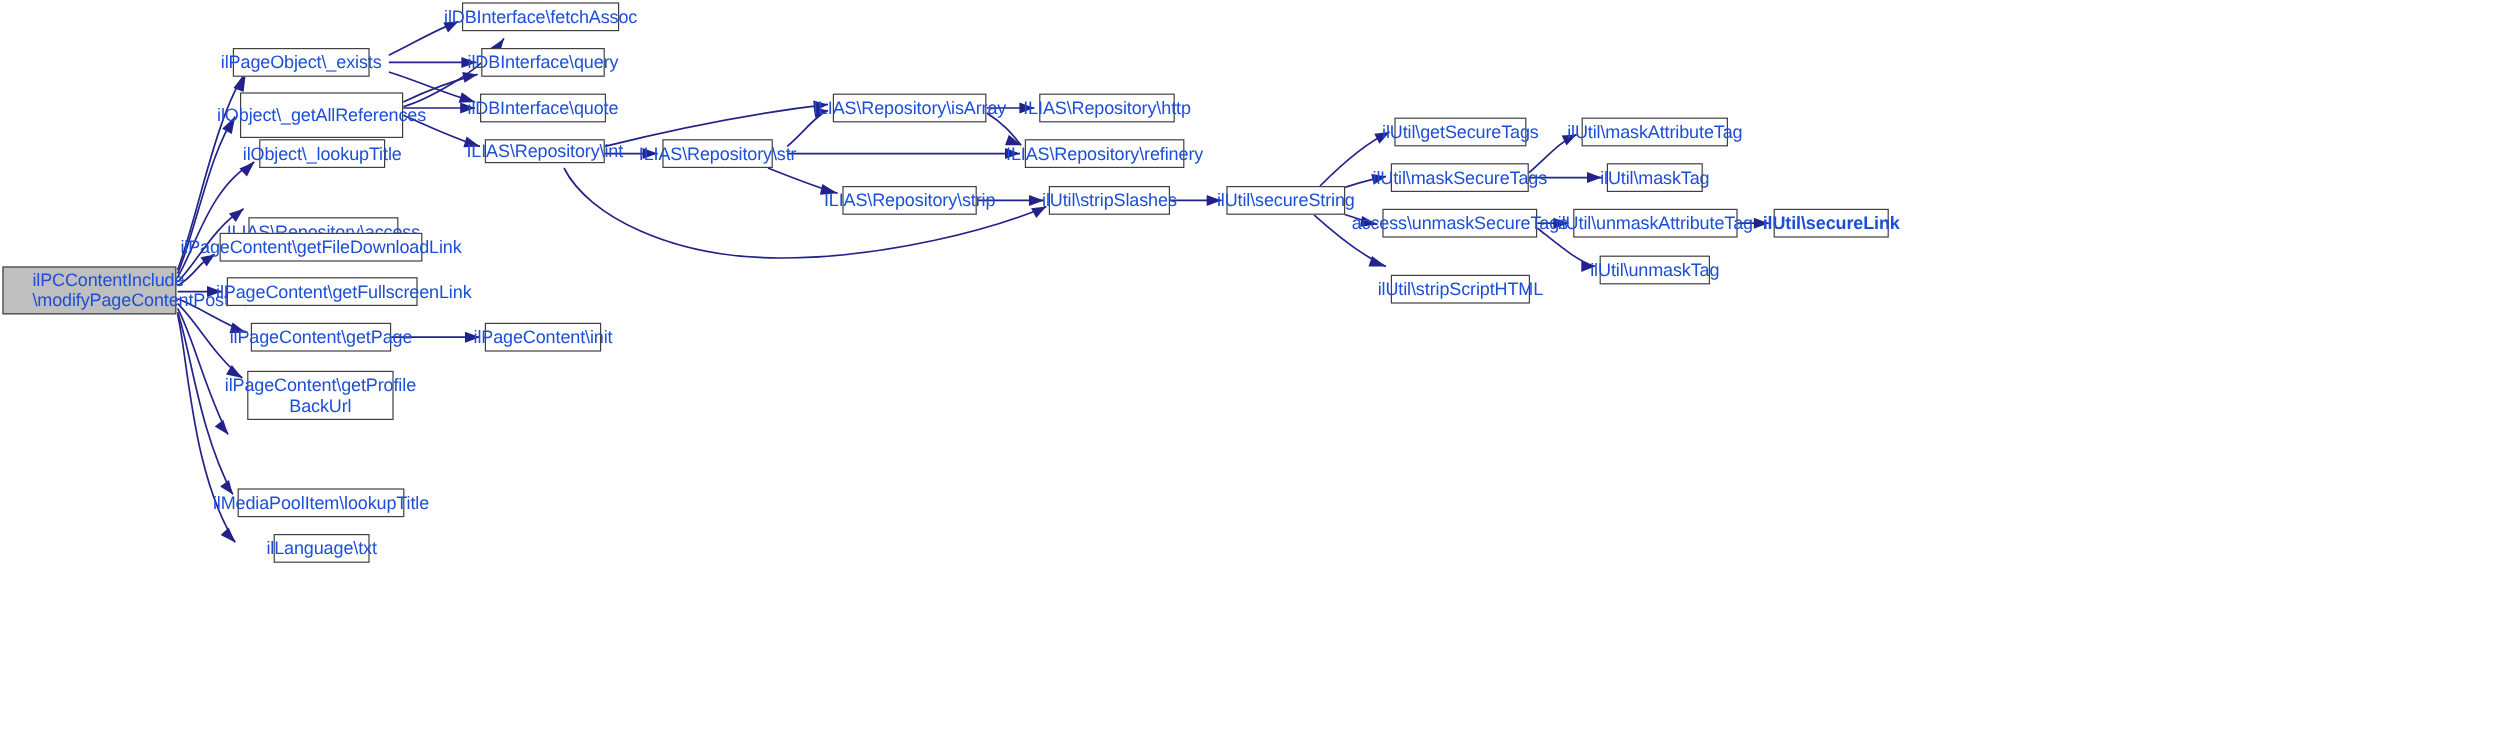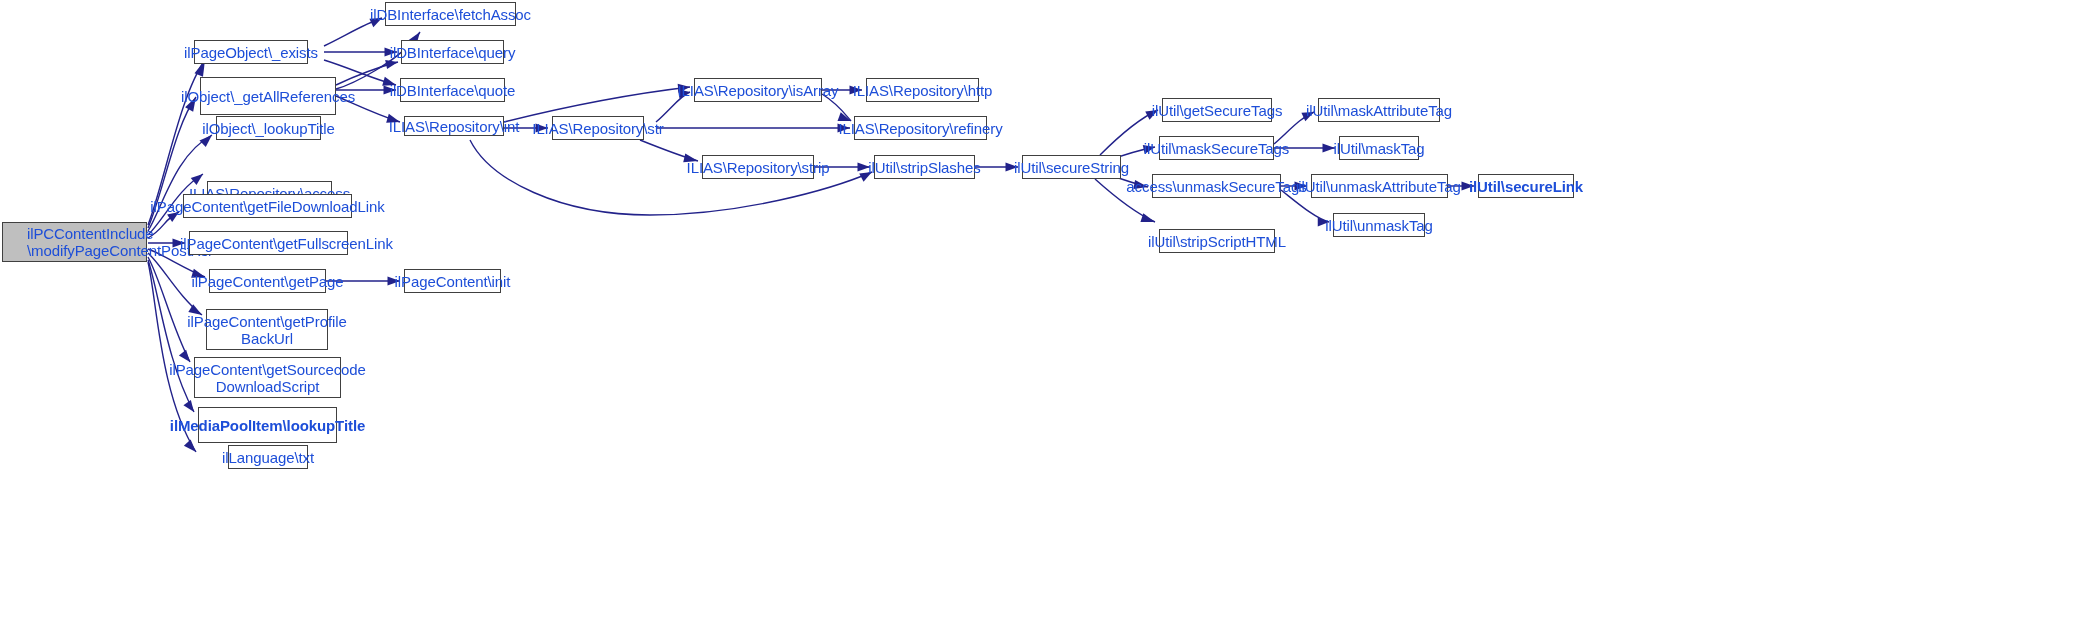--- a/index.html
+++ b/index.html
@@ -134,23 +134,21 @@
 \modifyPageContentPostXsl</div>
     <div class="node" style="left: 194px; top: 40px; width: 114px; height: 24px;">ilPageObject\_exists</div>
     <div class="node" style="left: 200px; top: 77px; width: 136px; height: 38px;">ilObject\_getAllReferences</div>
     <div class="node" style="left: 216px; top: 116px; width: 105px; height: 24px;">ilObject\_lookupTitle</div>
     <div class="node" style="left: 207px; top: 155px; width: 125px; height: 24px; margin-top: 26px;">ILIAS\Repository\access</div>
     <div class="node" style="left: 183px; top: 194px; width: 169px; height: 24px;">ilPageContent\getFileDownloadLink</div>
     <div class="node" style="left: 189px; top: 231px; width: 159px; height: 24px; padding-left: 36px;">ilPageContent\getFullscreenLink</div>
     <div class="node" style="left: 209px; top: 269px; width: 117px; height: 24px;">ilPageContent\getPage</div>
     <div class="node" style="left: 206px; top: 309px; width: 122px; height: 41px;">ilPageContent\getProfile
 BackUrl</div>
-    <div class="node" style="left: 194px; top: 357px; width: 147px; height: 41px;">ilPageContent\getSourcecode
-DownloadScript</div>
-    <div class="node" style="left: 198px; top: 407px; width: 139px; height: 36px; font-weight: bold;">ilMediaPoolItem\lookupTitle</div>
+    <div class="node" style="left: 198px; top: 407px; width: 139px; height: 24px;">ilMediaPoolItem\lookupTitle</div>
     <div class="node" style="left: 228px; top: 445px; width: 80px; height: 24px;">ilLanguage\txt</div>
     <div class="node" style="left: 385px; top: 2px; width: 131px; height: 24px;">ilDBInterface\fetchAssoc</div>
     <div class="node" style="left: 401px; top: 40px; width: 103px; height: 24px;">ilDBInterface\query</div>
     <div class="node" style="left: 400px; top: 78px; width: 105px; height: 24px;">ilDBInterface\quote</div>
     <div class="node" style="left: 404px; top: 116px; width: 100px; height: 20px;">ILIAS\Repository\int</div>
     <div class="node" style="left: 404px; top: 269px; width: 97px; height: 24px;">ilPageContent\init</div>
     <div class="node" style="left: 552px; top: 116px; width: 92px; height: 24px;">ILIAS\Repository\str</div>
     <div class="node" style="left: 702px; top: 155px; width: 112px; height: 24px;">ILIAS\Repository\strip</div>
     <div class="node" style="left: 694px; top: 78px; width: 128px; height: 24px;">ILIAS\Repository\isArray</div>
     <div class="node" style="left: 866px; top: 78px; width: 113px; height: 24px;">ILIAS\Repository\http</div>

